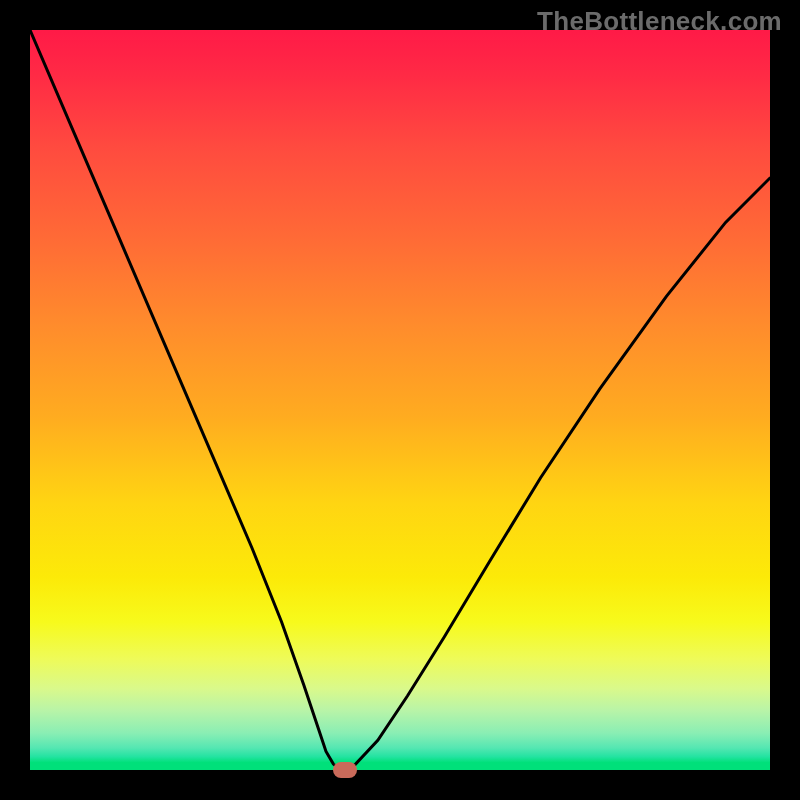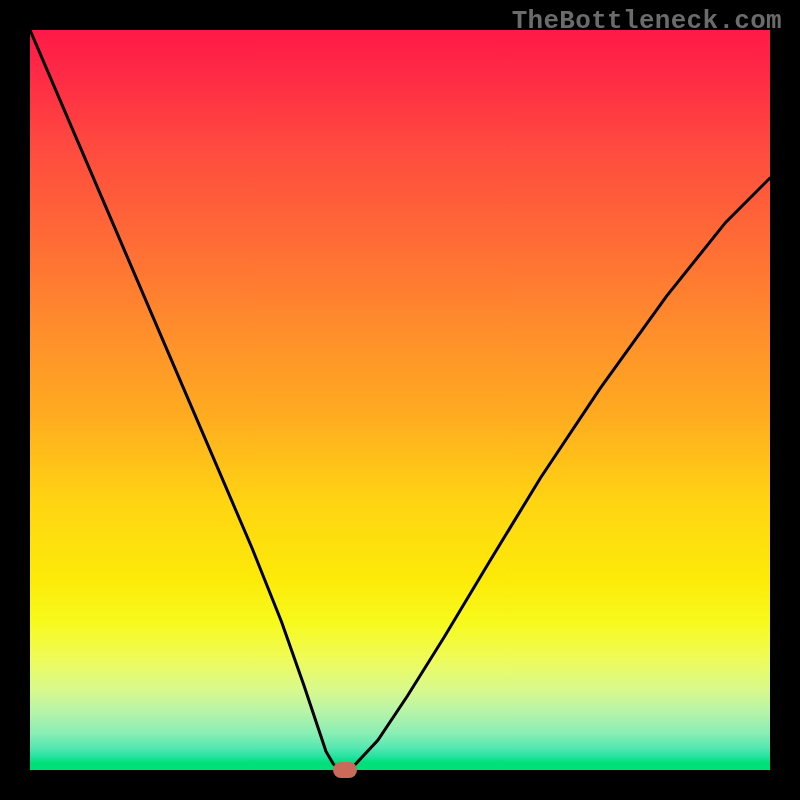--- a/index.html
+++ b/index.html
@@ -13,21 +13,21 @@
   .frame {
     position: relative;
     width: 800px;
     height: 800px;
     background: #000;
   }
   .watermark {
     position: absolute;
     top: 6px;
     right: 18px;
-    font-family: Liberation Mono, monospace;
+    font-family: Liberation Sans, sans-serif;
     font-size: 26px;
     font-weight: 600;
     color: #6b6b6b;
     letter-spacing: 0.3px;
     user-select: none;
   }
   .plot-area {
     position: absolute;
     left: 30px;
     top: 30px;

